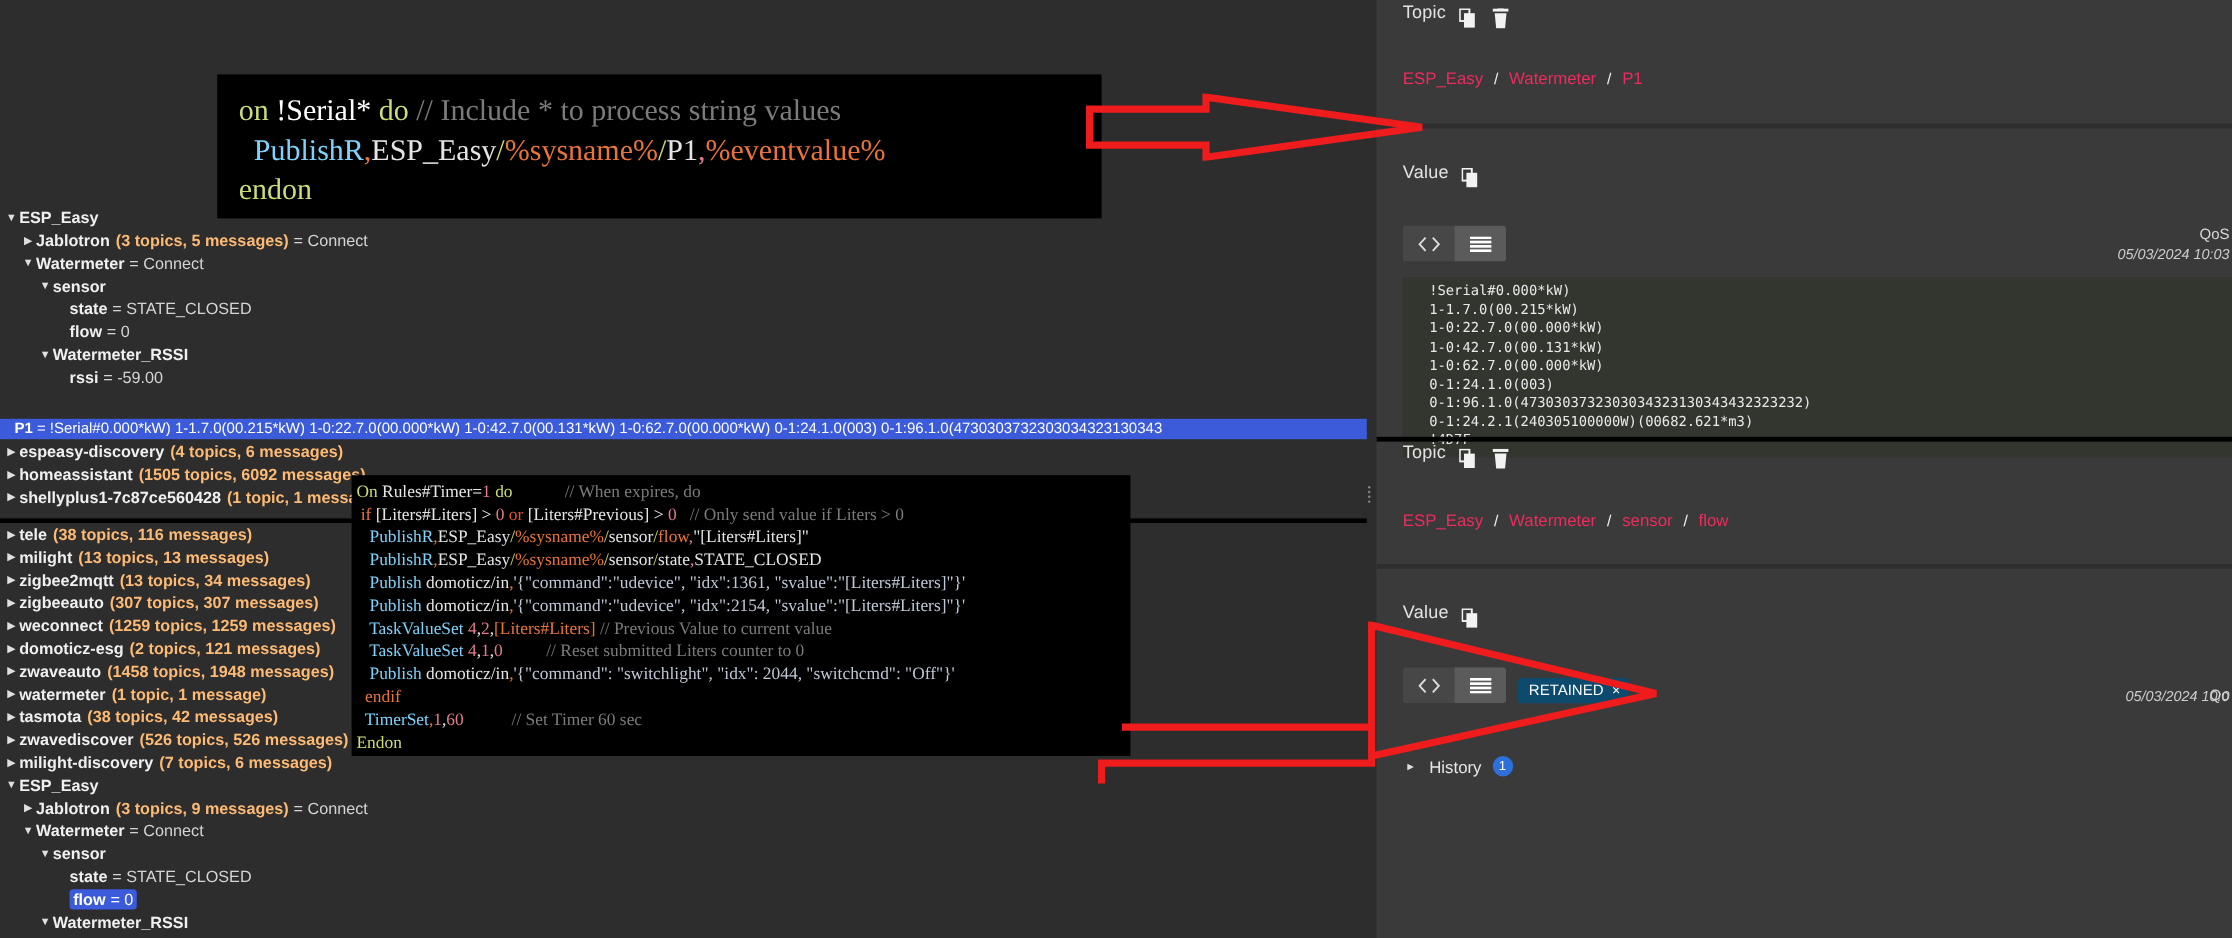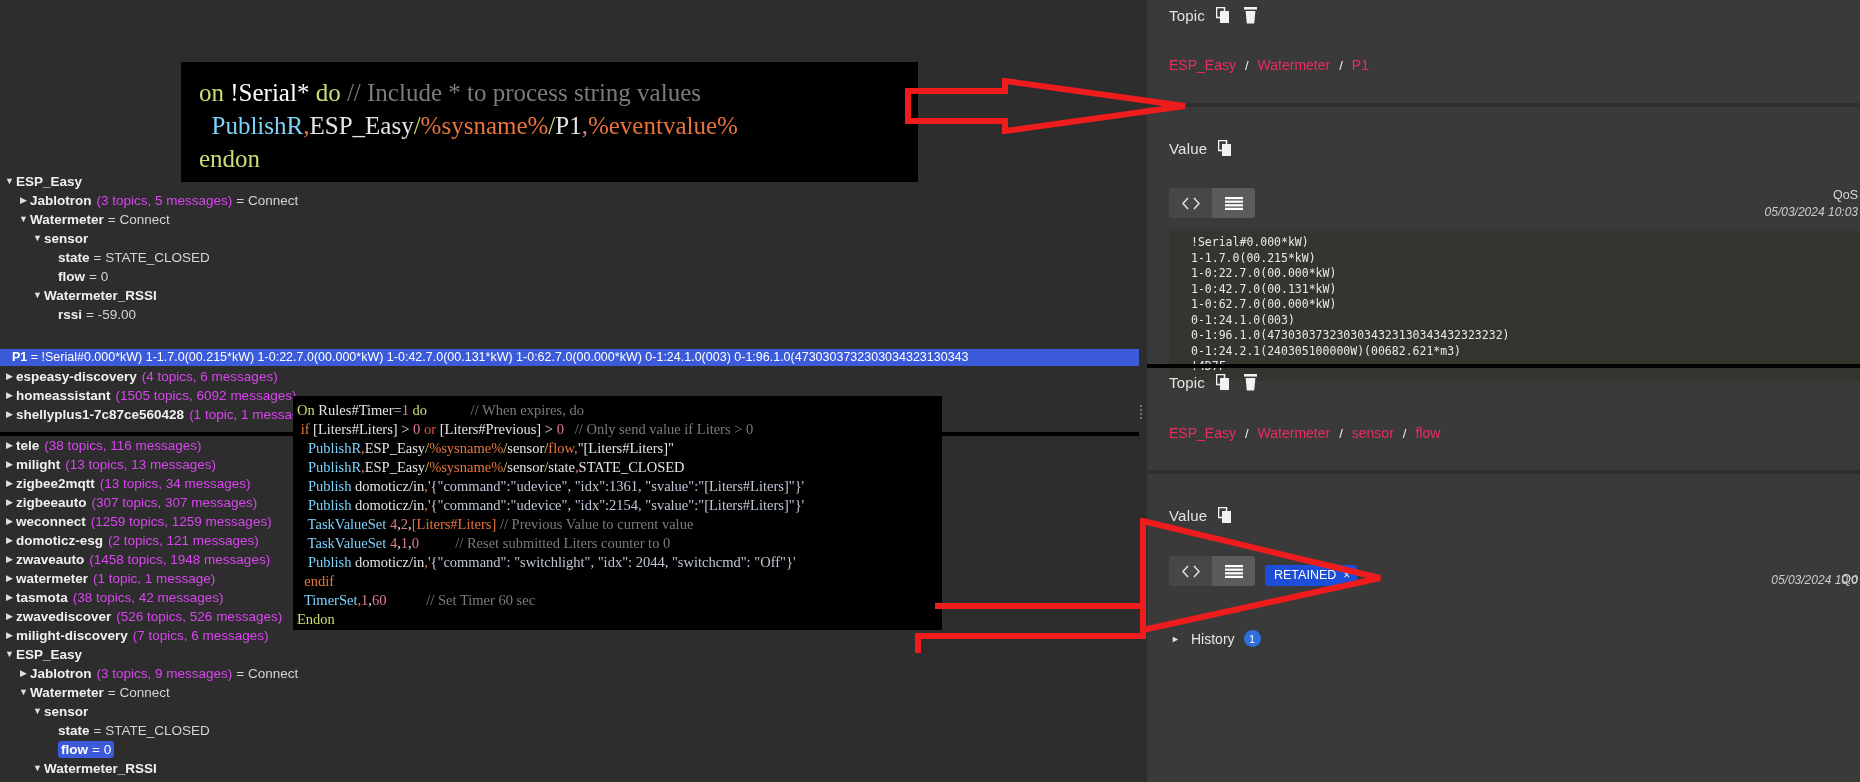--- a/index.html
+++ b/index.html
@@ -27,21 +27,21 @@
   .pane-divider {
     position: absolute; left: 0; width: 1147px; height: 4px; background: #000;
   }
   .tree-row {
     display: flex; align-items: center;
     height: 19px; line-height: 19px;
     font-size: 13.5px; color: #cfcfcf;
     white-space: nowrap;
   }
   .tkey { color: #f0f0f0; font-weight: bold; }
-  .tcount { color: #d946ef; font-weight: normal; padding-left: 5px; }
+  .tcount { color: #fdba74; font-weight: bold; padding-left: 5px; }
   .teq { color: #d4d4d4; font-weight: normal; padding-left: 4px; }
   .caret {
     display: inline-block; width: 13px; text-align: center;
     font-size: 9px; color: #e0e0e0; flex: none;
   }
   .row-sel-blue {
     background: #3b5bdb; border-radius: 3px; color: #fff;
     padding: 0 3px; display: inline-block; height: 17px; line-height: 17px;
   }
   .row-sel-blue .tkey, .row-sel-blue .tval, .row-sel-blue .teq { color: #fff; }
@@ -88,21 +88,21 @@
   }
   .grip-dots {
     position: absolute; left: 1140px; top: 405px;
     display: flex; flex-direction: column; gap: 2px;
   }
   .grip-dots i { width: 2px; height: 2px; background: #888; border-radius: 50%; display:block;}
   .card-sep { position: absolute; left: 0; width: 713px; height: 4px; background: #000; }
   .sub-sep  { position: absolute; left: 0; width: 713px; height: 4px; background: #2e2e2e; }
 
   .section-label-row {
-    display: flex; align-items: center; gap: 11px;
+    display: flex; gap: 11px;
     padding-left: 22px; height: 26px;
   }
   .section-label {
     font-size: 15px; color: #e3e3e3; letter-spacing: .2px;
   }
   .icon-btn { display:inline-flex; align-items:center; cursor:pointer; }
   svg.ic { display:block; }
 
   .topic-crumbs {
     display: flex; align-items: center; gap: 9px;
@@ -127,21 +127,21 @@
     font-family: "DejaVu Sans Mono", monospace;
     font-size: 11.5px; line-height: 15.5px; color: #e9e9e9;
     padding: 4px 0 6px 22px; white-space: pre; width: 691px;
   }
 
   .qos { position: absolute; right: 2px; font-size: 12.5px; color: #d8d8d8; }
   .ts  { position: absolute; right: 2px; font-size: 12px; color: #cccccc; font-style: italic; }
 
   .retained-badge {
     position: absolute; left: 1265px; top: 565px;
-    background: #1d4ed8; color: #fff; font-size: 12.5px;
+    background: #0c4a6e; color: #fff; font-size: 12.5px;
     padding: 3px 7px 4px 9px; border-radius: 3px;
     display: flex; align-items: center; gap: 7px; font-weight: 500;
   }
   .retained-badge .x { font-size: 12px; }
 
   .history-row {
     display: flex; align-items: center; gap: 9px;
     padding-left: 22px; font-size: 14px; color: #e6e6e6;
   }
   .hist-badge {

